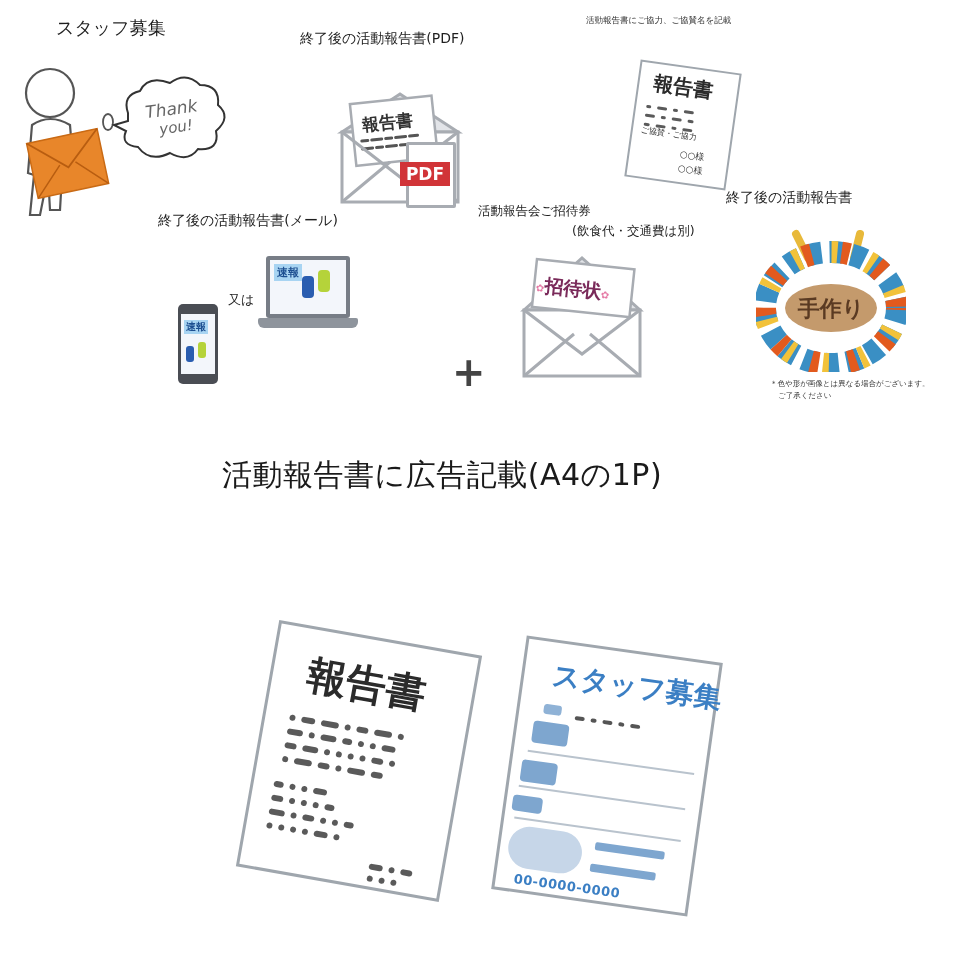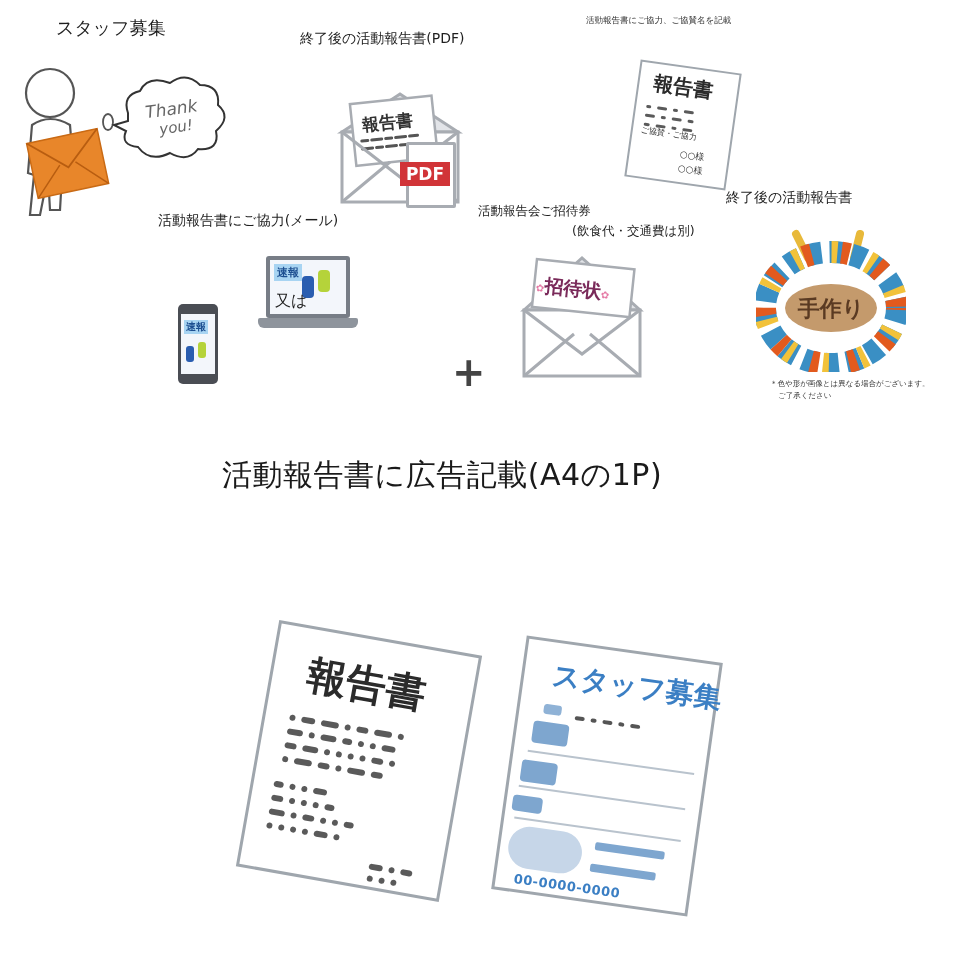--- a/index.html
+++ b/index.html
@@ -69,31 +69,31 @@
   <div class="dots" style="left:10px;top:36px;width:84px;line-height:8px;">
     <span style="width:5px;height:3px;"></span><span style="width:10px;height:3px;"></span><span style="width:5px;height:3px;"></span><span style="width:10px;height:3px;"></span><br>
     <span style="width:10px;height:3px;"></span><span style="width:5px;height:3px;"></span><span style="width:10px;height:3px;"></span><span style="width:6px;height:3px;"></span><br>
     <span style="width:6px;height:3px;"></span><span style="width:10px;height:3px;"></span><span style="width:5px;height:3px;"></span><span style="width:10px;height:3px;"></span>
   </div>
   <div class="abs" style="left:8px;top:62px;font-size:8px;color:#333;white-space:nowrap;">ご協賛・ご協力</div>
   <div class="abs" style="left:50px;top:80px;font-size:9px;color:#333;white-space:nowrap;">○○様</div>
   <div class="abs" style="left:50px;top:94px;font-size:9px;color:#333;white-space:nowrap;">○○様</div>
 </div>
 
-<div class="abs label l14" style="left:158px;top:212px;">活動報告書にご協力(メール)</div>
+<div class="abs label l14" style="left:158px;top:212px;">終了後の活動報告書(メール)</div>
 
 <div class="abs" style="left:258px;top:256px;width:100px;height:78px;">
   <div class="abs" style="left:8px;top:0;width:84px;height:62px;background:#777d86;border-radius:3px;"></div>
   <div class="abs" style="left:12px;top:4px;width:76px;height:54px;background:#f3f6fb;"></div>
   <div class="abs" style="left:16px;top:8px;padding:1px 3px;background:#a8d4f2;color:#1d4f91;font-size:11px;font-weight:bold;">速報</div>
   <div class="abs" style="left:44px;top:20px;width:12px;height:22px;background:#2a5db0;border-radius:4px;"></div>
   <div class="abs" style="left:60px;top:14px;width:12px;height:22px;background:#b5d33a;border-radius:4px;"></div>
   <div class="abs" style="left:0;top:62px;width:100px;height:10px;background:#8e949c;border-radius:2px 2px 6px 6px;"></div>
 </div>
-<div class="abs label" style="left:228px;top:291px;font-size:16px;margin-left:47px;">又は</div>
+<div class="abs label" style="left:228px;top:291px;font-size:13px;">又は</div>
 
 <div class="abs" style="left:164px;top:304px;width:64px;height:104px;">
   <div class="abs" style="left:14px;top:0;width:40px;height:80px;background:#4a4d54;border-radius:5px;"></div>
   <div class="abs" style="left:17px;top:10px;width:34px;height:60px;background:#f3f6fb;"></div>
   <div class="abs" style="left:20px;top:16px;padding:0 2px;background:#a8d4f2;color:#1d4f91;font-size:10px;font-weight:bold;">速報</div>
   <div class="abs" style="left:22px;top:42px;width:8px;height:16px;background:#2a5db0;border-radius:3px;"></div>
   <div class="abs" style="left:34px;top:38px;width:8px;height:16px;background:#b5d33a;border-radius:3px;"></div>
   <div class="abs" style="left:2px;top:52px;width:48px;height:50px;background:#f5c79c;border-radius:14px 10px 20px 24px;z-index:-1;"></div>
 </div>
 

